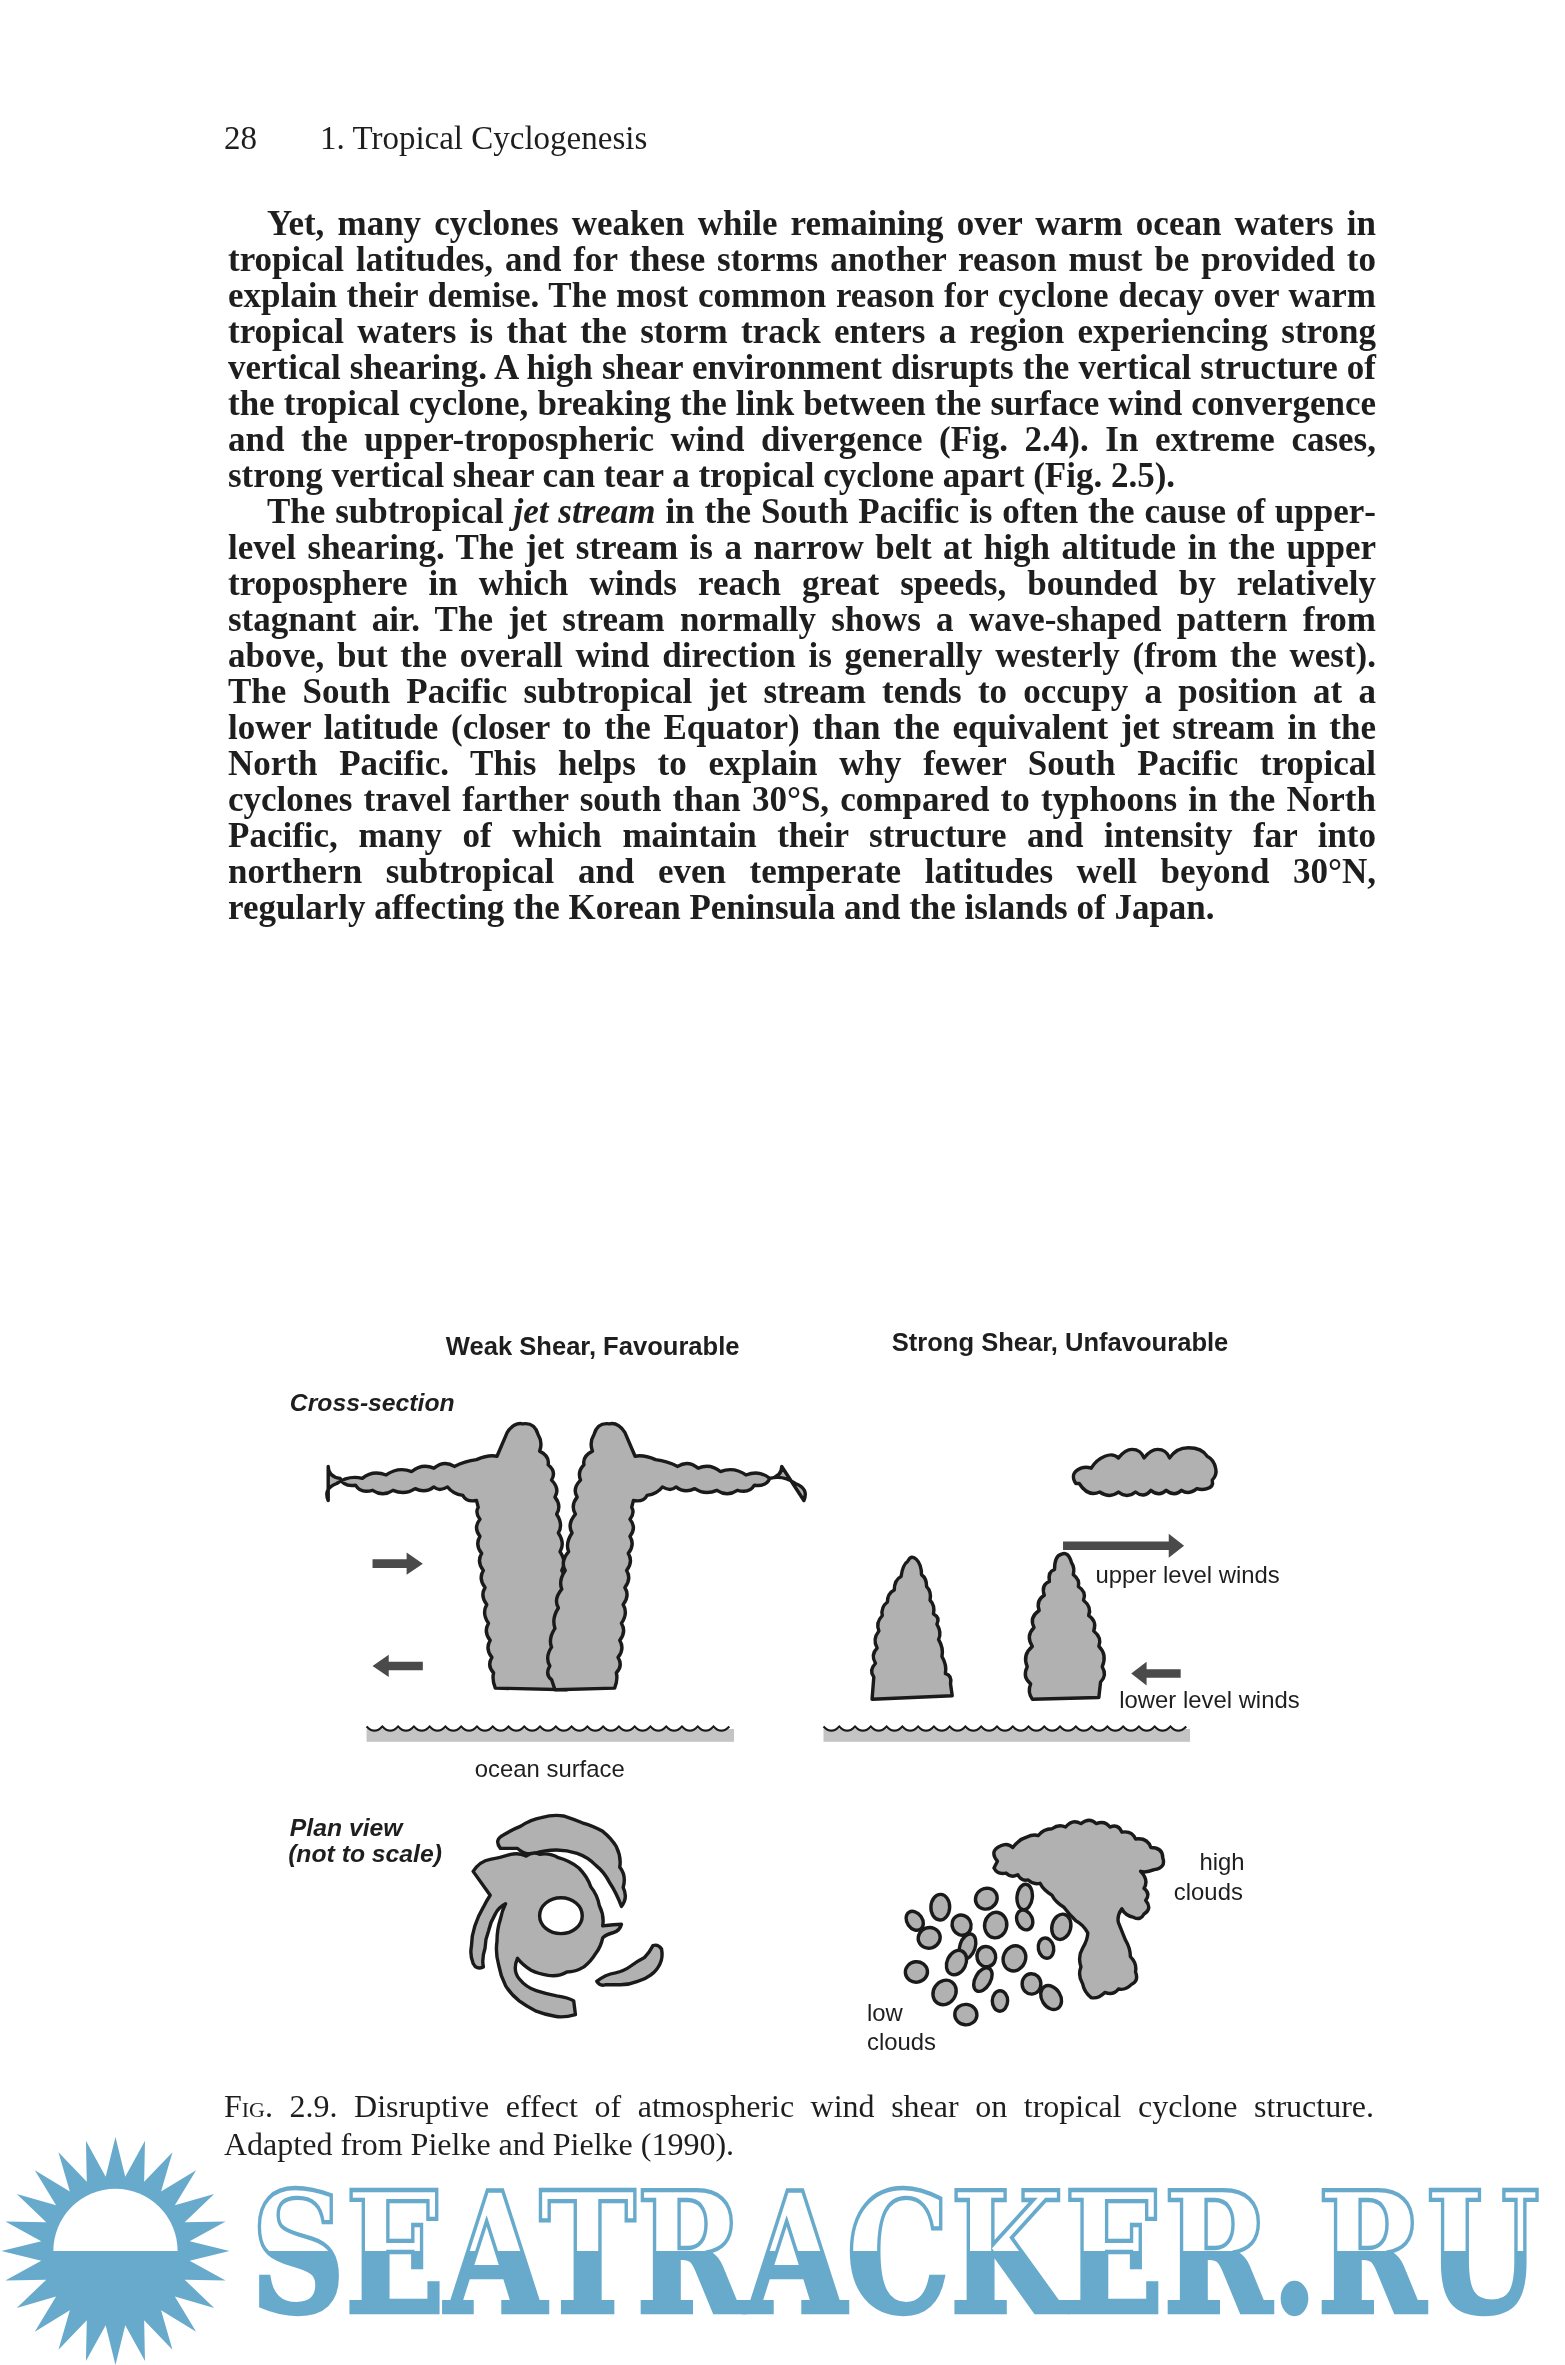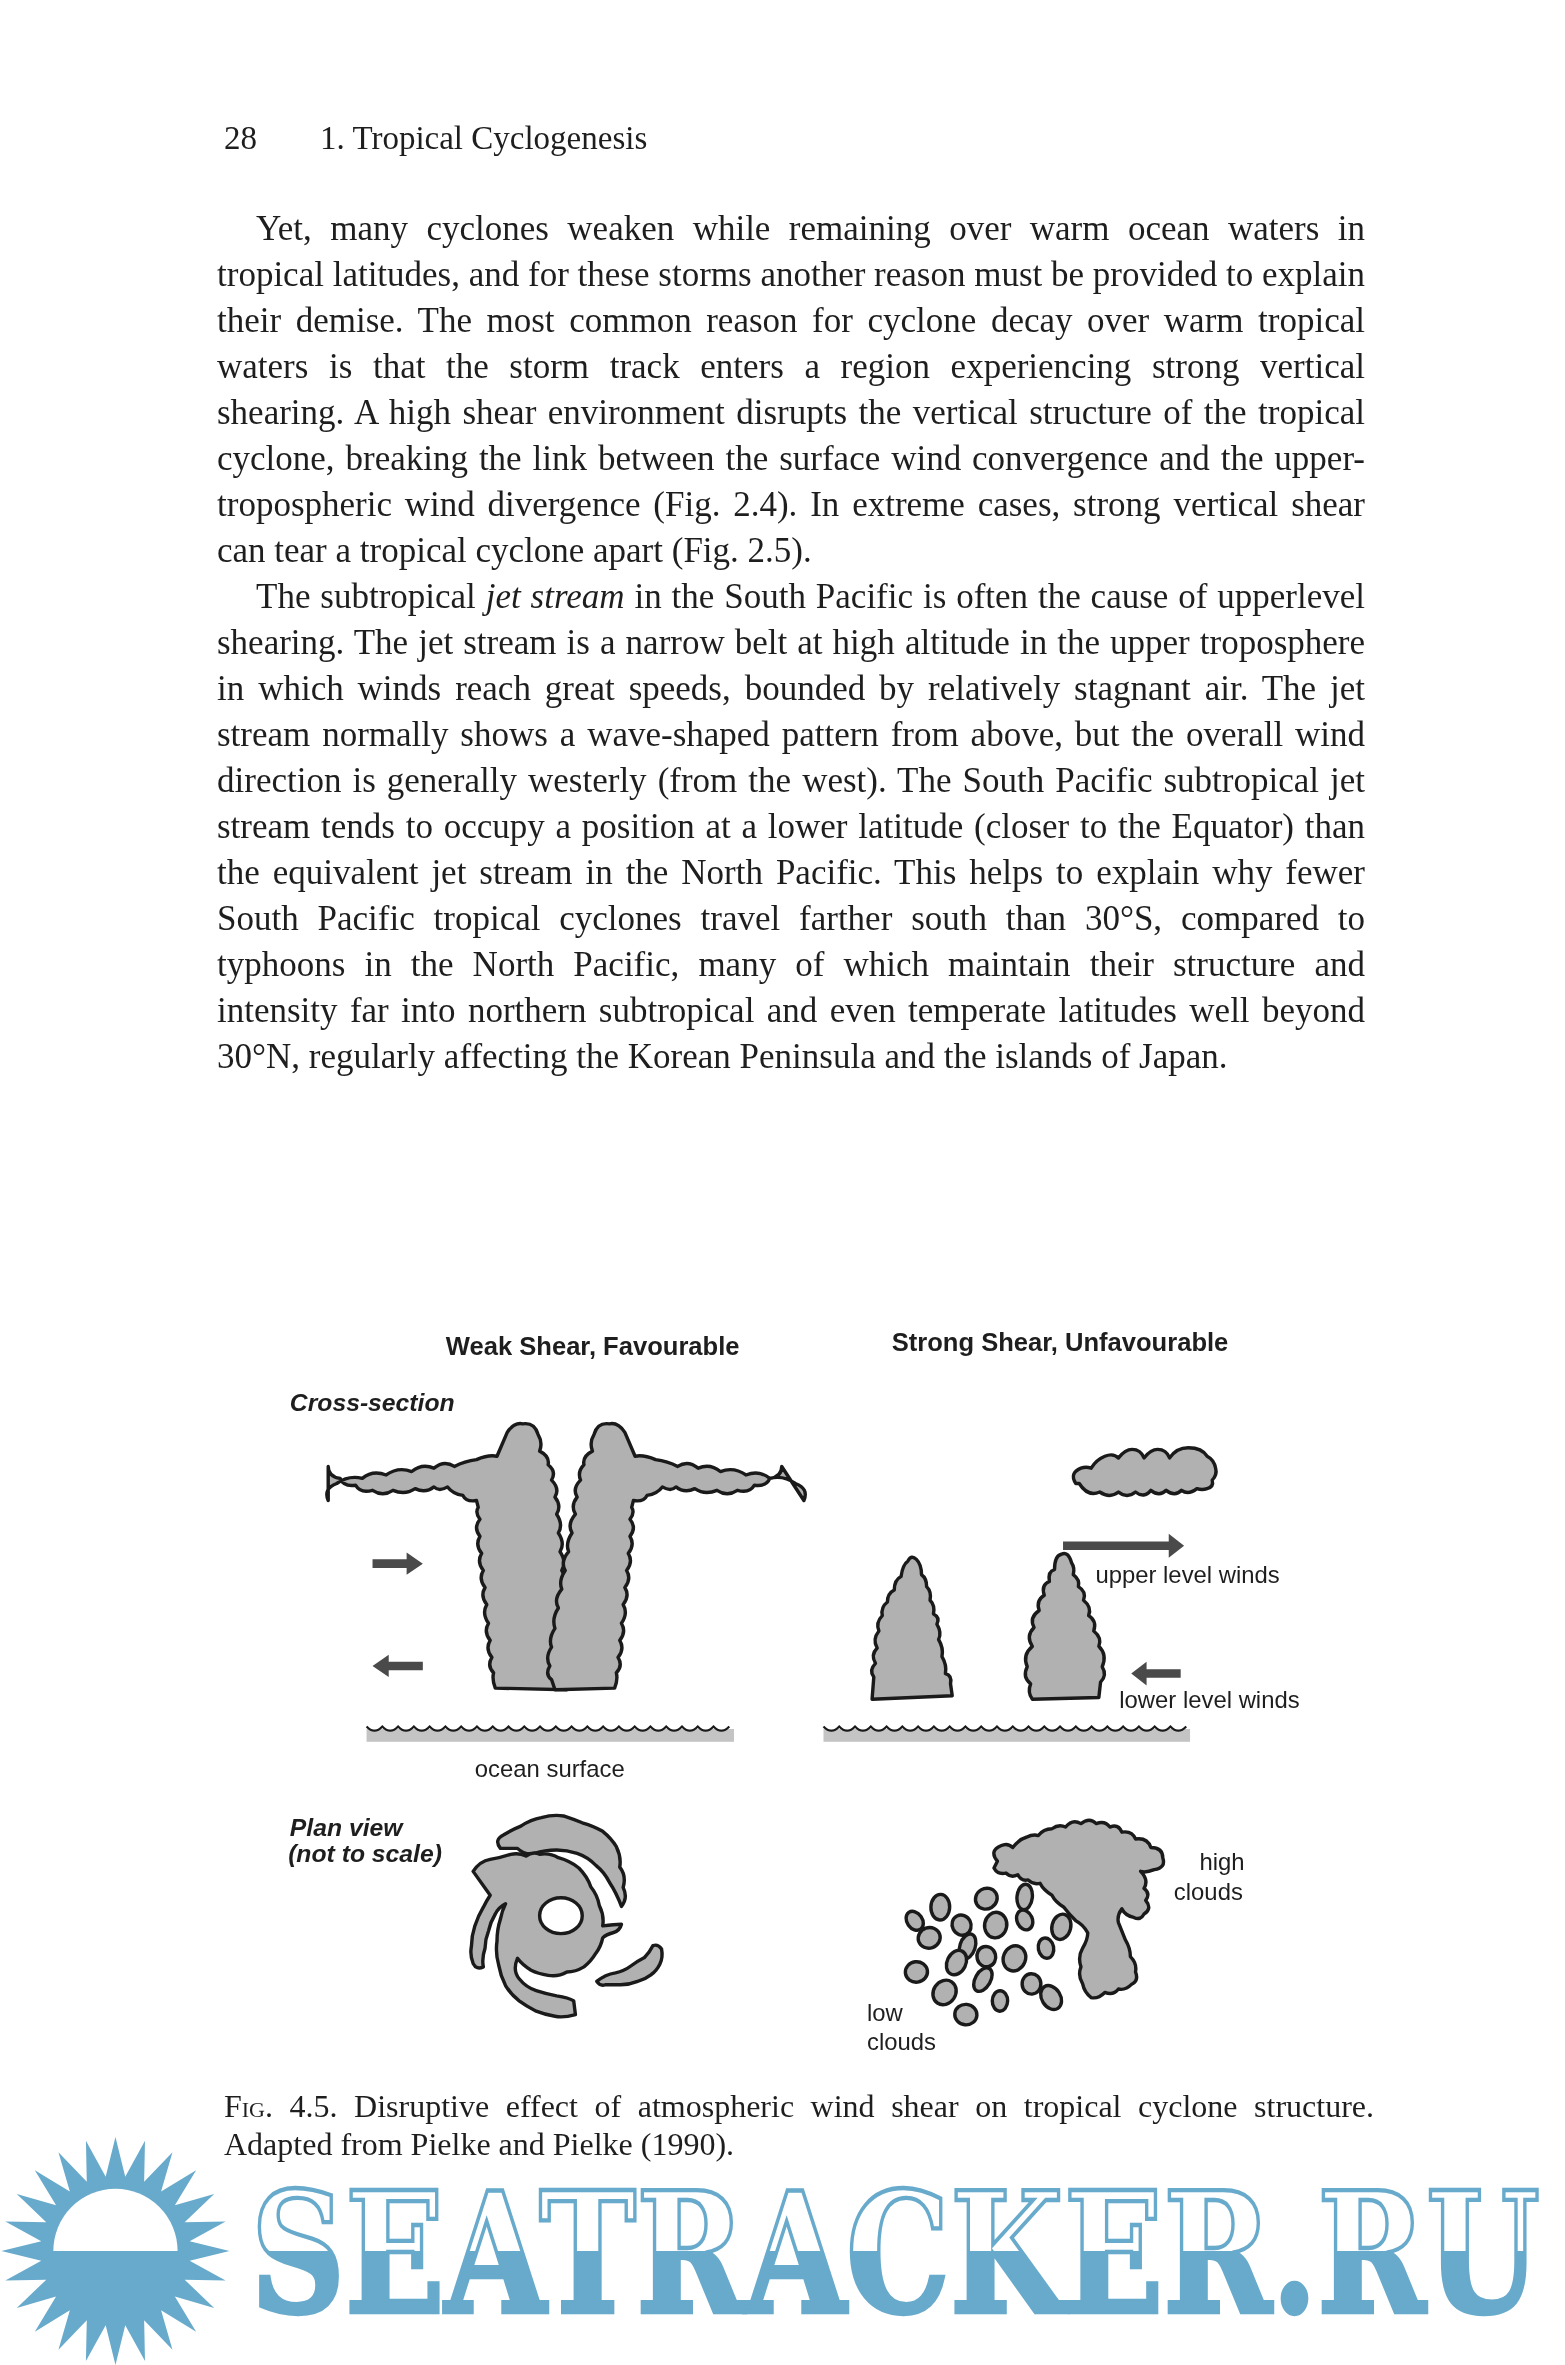--- a/index.html
+++ b/index.html
@@ -1,21 +1,21 @@
 <!DOCTYPE html>
 <html style="font-size:13.6px"><head>
 <meta charset="utf-8">
 <style>
   html, body { margin: 0; padding: 0; background: #ffffff; }
   body { width: 1566px; height: 2366px; position: relative; overflow: hidden; }
   .serif { font-family: "Liberation Serif", "DejaVu Serif", serif; color: #1e1e1e; }
   .sans { font-family: "Liberation Sans", "DejaVu Sans", sans-serif; color: #1e1e1e; }
   #running-head { position: absolute; left: 224px; top: 119px; font-size: 33px; line-height: 39px; white-space: nowrap; }
   #running-head .pg { display: inline-block; width: 96px; }
-  #body-text { position: absolute; left: 217px; top: 206px; width: 1148px; font-size: 35px; line-height: 46px; text-align: justify; }
+  #body-text { position: absolute; left: 228px; top: 206px; width: 1148px; font-size: 35px; line-height: 36px; text-align: justify; font-weight: bold; }
   #body-text p { margin: 0; text-indent: 39px; hyphens: manual; }
   #body-text p span.it { font-style: italic; margin-top: 12px; }
   #figure { position: absolute; left: 0; top: 0; width: 1566px; height: 2366px; }
   #figure text.sans { font-family: "Liberation Sans", "DejaVu Sans", sans-serif; fill: #1e1e1e; }
   .cloud { fill: #b1b1b1; stroke: #1a1a1a; stroke-width: 4; stroke-linejoin: round; }
   .arrow { fill: #4a4a4a; }
   .ocean-band { fill: #c4c4c4; }
   .wave { fill: none; stroke: #1a1a1a; stroke-width: 2.5; }
   #caption { position: absolute; left: 224px; top: 2087px; width: 1150px; font-size: 32px; line-height: 38px; text-align: justify; text-align-last: left; }
   #caption .figlabel { font-variant: small-caps; }
@@ -105,21 +105,21 @@
       <ellipse cx="1133" cy="2363" rx="13" ry="12" transform="rotate(5 1133 2363)" class="cloud" stroke-width="3.5"></ellipse>
     </g>
 
   <text class="sans" x="1407" y="2193" font-size="28">high</text>
   <text class="sans" x="1377" y="2228" font-size="28">clouds</text>
   <text class="sans" x="1017" y="2370" font-size="28">low</text>
   <text class="sans" x="1017" y="2405" font-size="28">clouds</text>
 </svg>
 
 <div id="caption" class="serif">
-  <span class="figlabel">Fig. 4.5.</span><span> Disruptive effect of atmospheric wind shear on tropical cyclone structure. Adapted from Pielke and Pielke (1990).</span>
+  <span class="figlabel">Fig. 2.9.</span><span> Disruptive effect of atmospheric wind shear on tropical cyclone structure. Adapted from Pielke and Pielke (1990).</span>
 </div>
 
 <svg id="watermark" viewBox="0 2500 1837 275" xmlns="http://www.w3.org/2000/svg">
   <defs>
     <clipPath id="lower-half">
         <rect x="0" y="2641" width="1837" height="134"></rect>
       </clipPath>
     <clipPath id="upper-half">
         <rect x="0" y="2500" width="1837" height="141"></rect>
       </clipPath>

